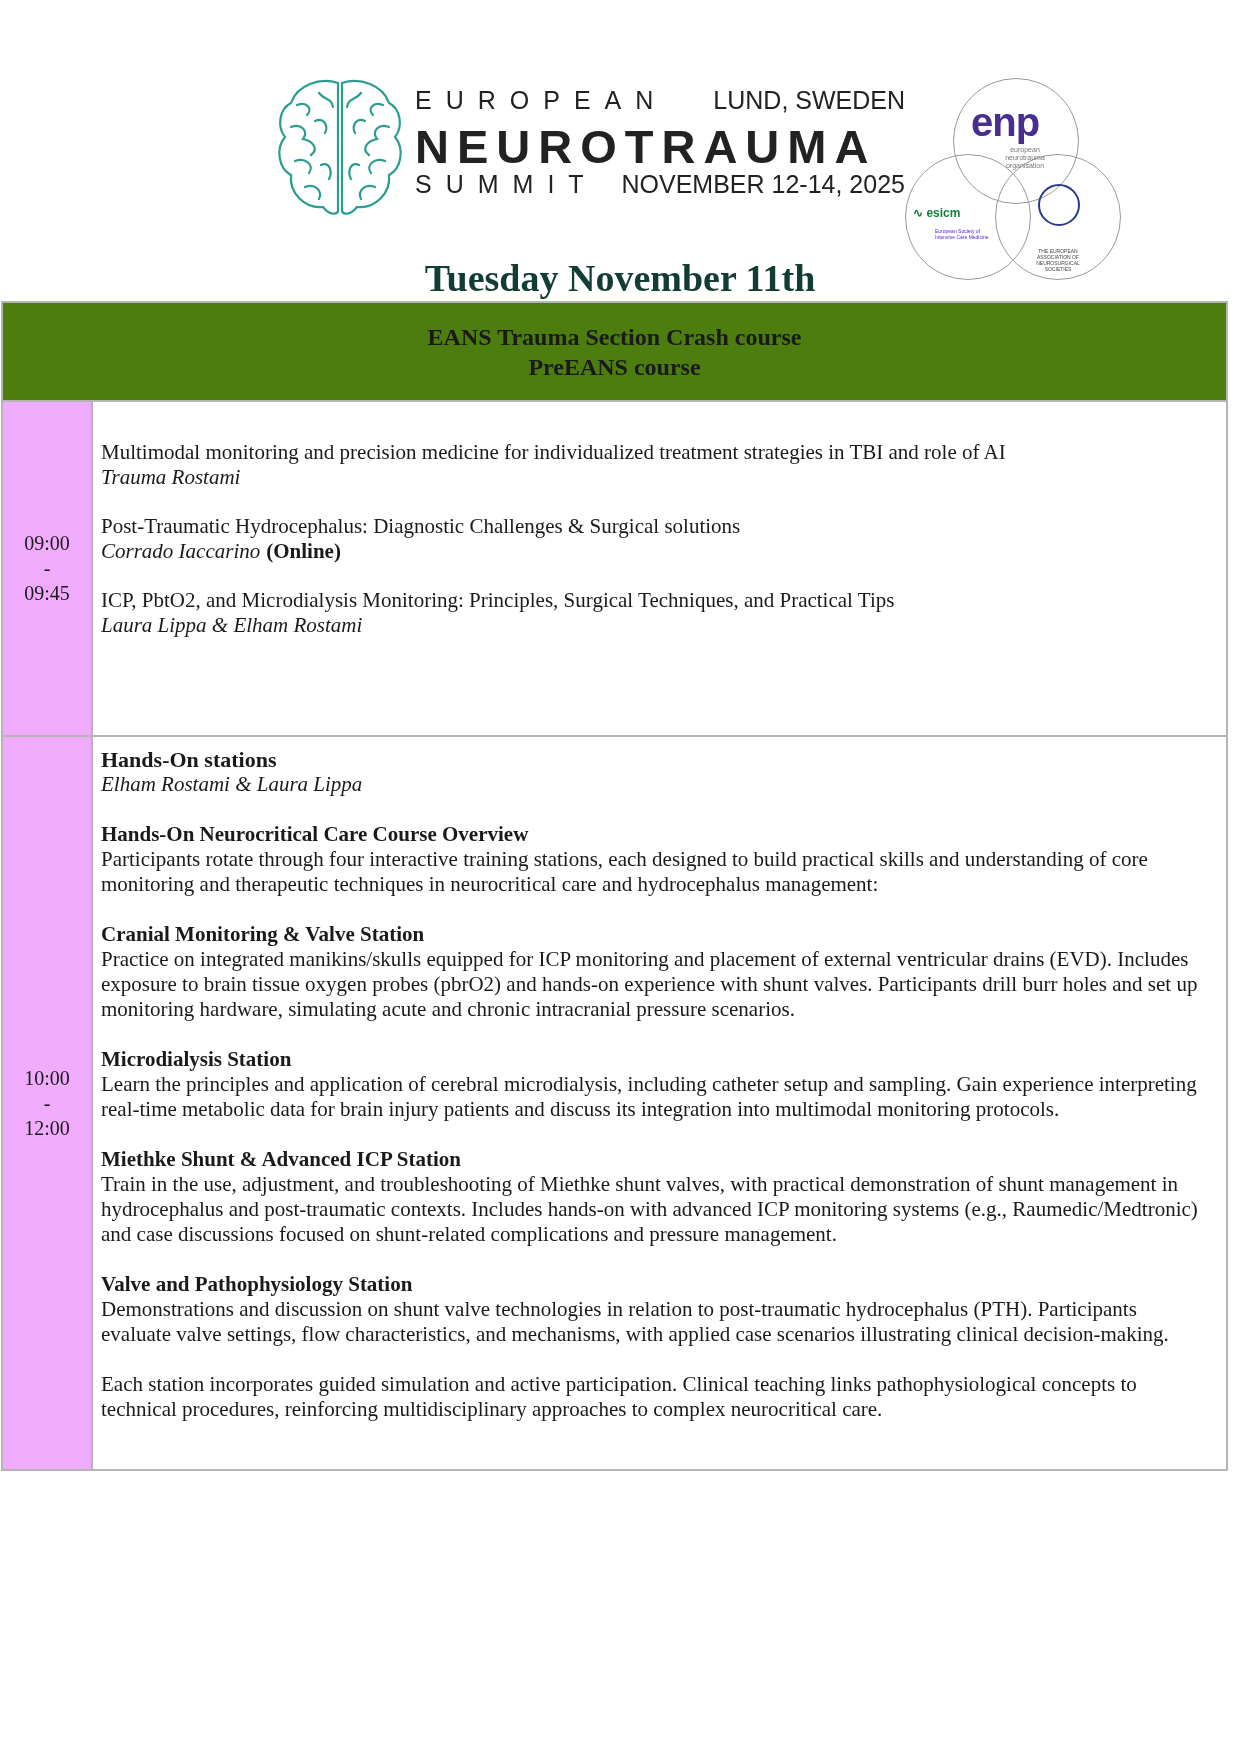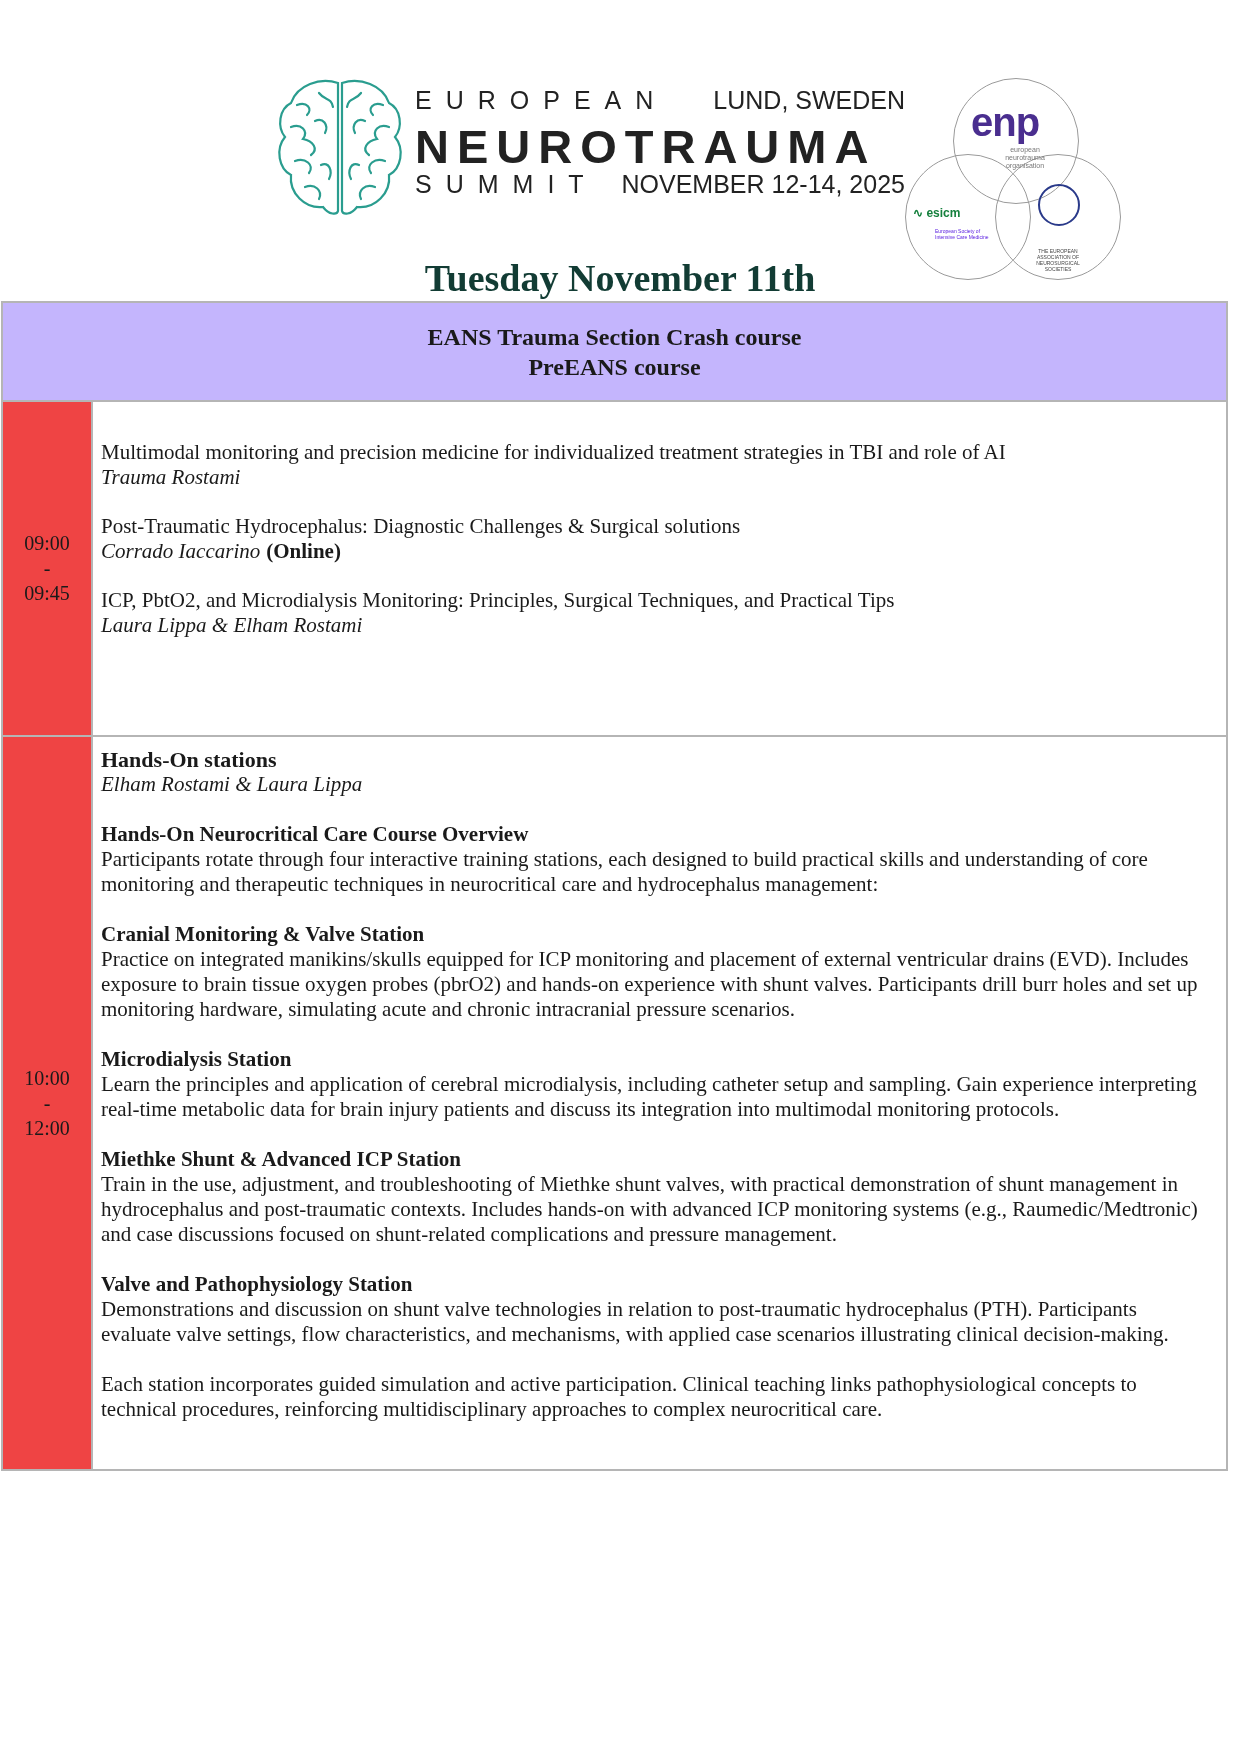--- a/index.html
+++ b/index.html
@@ -19,24 +19,24 @@
   .c-eans{left:90px;top:76px;}
   .enp-text{position:absolute;left:66px;top:22px;font-family:"Liberation Sans",sans-serif;font-size:40px;font-weight:bold;color:#4a2e8f;letter-spacing:-1px;}
   .enp-sub{position:absolute;left:90px;top:68px;font-family:"Liberation Sans",sans-serif;font-size:7px;color:#777;text-align:center;line-height:8px;}
   .esicm-text{position:absolute;left:8px;top:128px;font-family:"Liberation Sans",sans-serif;font-size:12px;font-weight:bold;color:#15803d;}
   .esicm-sub{position:absolute;left:30px;top:150px;font-family:"Liberation Sans",sans-serif;font-size:5px;color:#5a1ee0;line-height:6px;}
   .eans-emblem{position:absolute;left:133px;top:106px;width:38px;height:38px;border:2px solid #2a3a8a;border-radius:50%;}
   .eans-sub{position:absolute;left:118px;top:170px;font-family:"Liberation Sans",sans-serif;font-size:5px;color:#444;text-align:center;line-height:6px;width:70px;}
   .day-title{position:absolute;left:0;width:1240px;top:243px;text-align:center;font-size:38px;font-weight:bold;color:#123c34;margin-top:13px;}
   table.program{position:absolute;left:1px;top:301px;width:1227px;border-collapse:collapse;}
   table.program td{border:2px solid #b5b5b5;}
-  .banner{background:#c4b5fd;text-align:center;font-weight:bold;font-size:24px;}
+  .banner{background:#4d7c0f;text-align:center;font-weight:bold;font-size:24px;}
   .banner-1{height:95px;line-height:30px;}
   .banner-2{height:74px;}
-  .time{background:#ef4444;width:86px;text-align:center;font-size:20px;line-height:25px;vertical-align:middle;}
+  .time{background:#f0abfc;width:86px;text-align:center;font-size:20px;line-height:25px;vertical-align:middle;}
   .content{padding:0 26px 0 8px;font-size:21px;line-height:25px;vertical-align:top;}
   .talk{margin:0 0 24px 0;}
   .talk-title{display:block;}
   .speaker{font-style:italic;}
   .tag{font-weight:bold;margin-left:6px;}
   .section-title{font-weight:bold;}
   .block{margin-bottom:25px;}
   .row1 .content{padding-top:38px;height:295px;}
   .row2 .content{padding-top:10px;height:722px;}
 </style>

